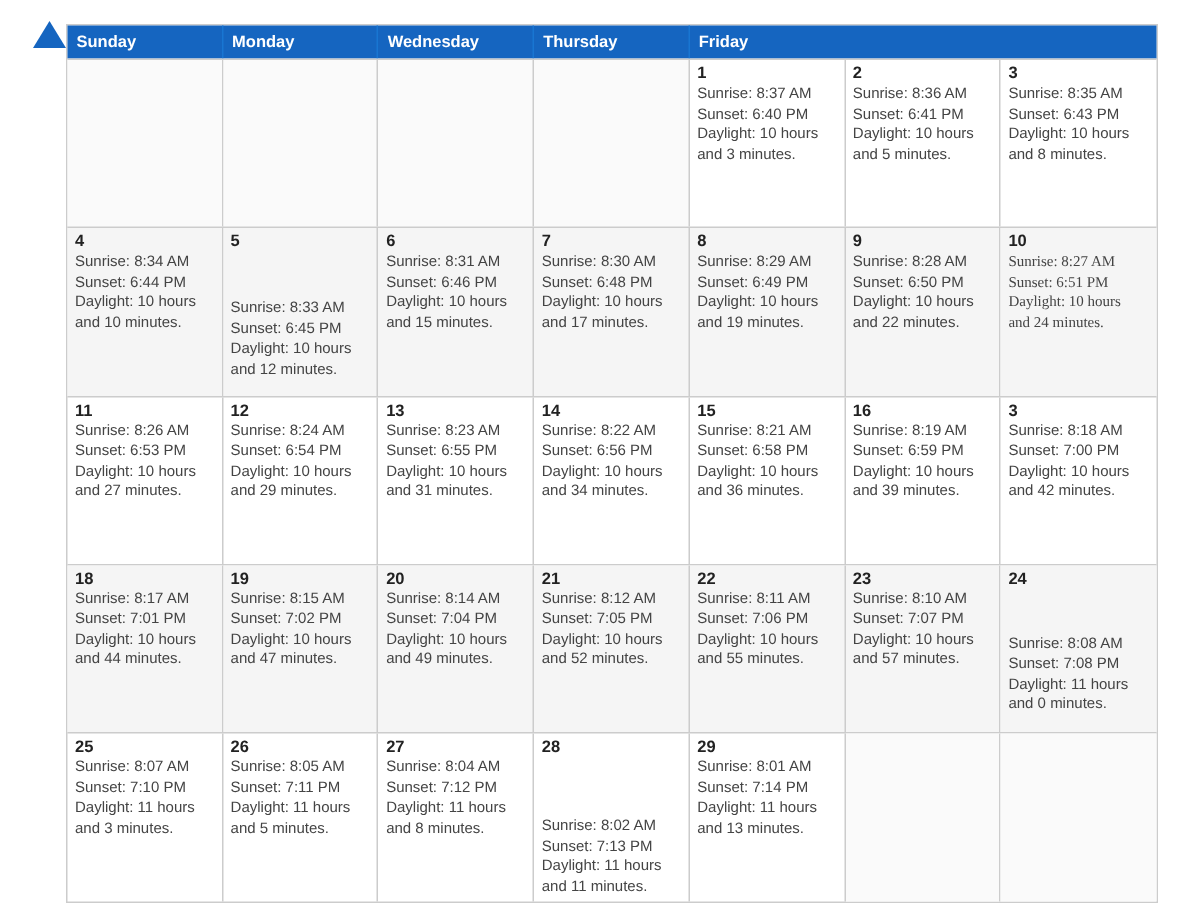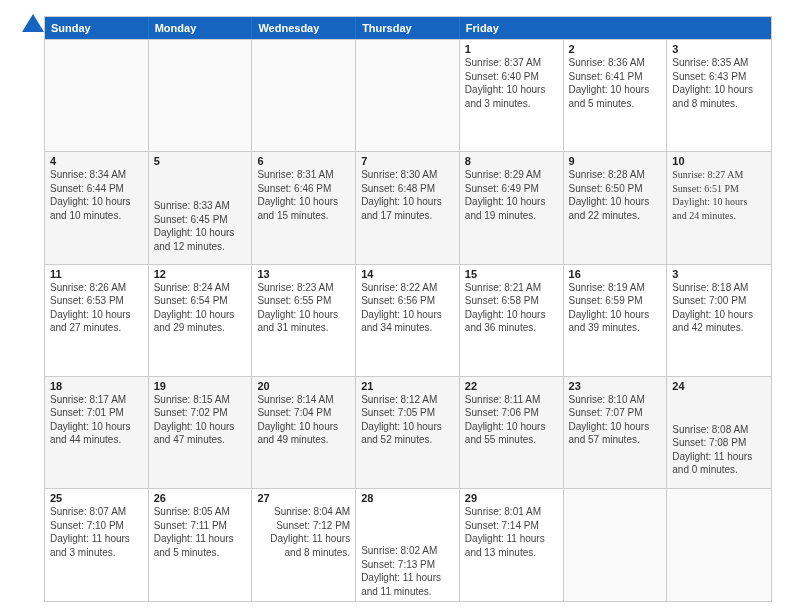--- a/index.html
+++ b/index.html
@@ -332,21 +332,21 @@
           </div>
           <div class="cal-cell">
             <span class="day-num">26</span>
             <div class="day-info" style="white-space: pre-line;">Sunrise: 8:05 AM
 Sunset: 7:11 PM
 Daylight: 11 hours
 and 5 minutes.</div>
           </div>
           <div class="cal-cell">
             <span class="day-num">27</span>
-            <div class="day-info" style="white-space: pre-line; text-align: right;">Sunrise: 8:04 AM
+            <div class="day-info" style="white-space: pre-line;">Sunrise: 8:04 AM
 Sunset: 7:12 PM
 Daylight: 11 hours
 and 8 minutes.</div>
           </div>
           <div class="cal-cell">
             <span class="day-num">28</span>
             <div class="day-info" style="white-space: pre-line; margin-top: 40px;">Sunrise: 8:02 AM
 Sunset: 7:13 PM
 Daylight: 11 hours
 and 11 minutes.</div>

